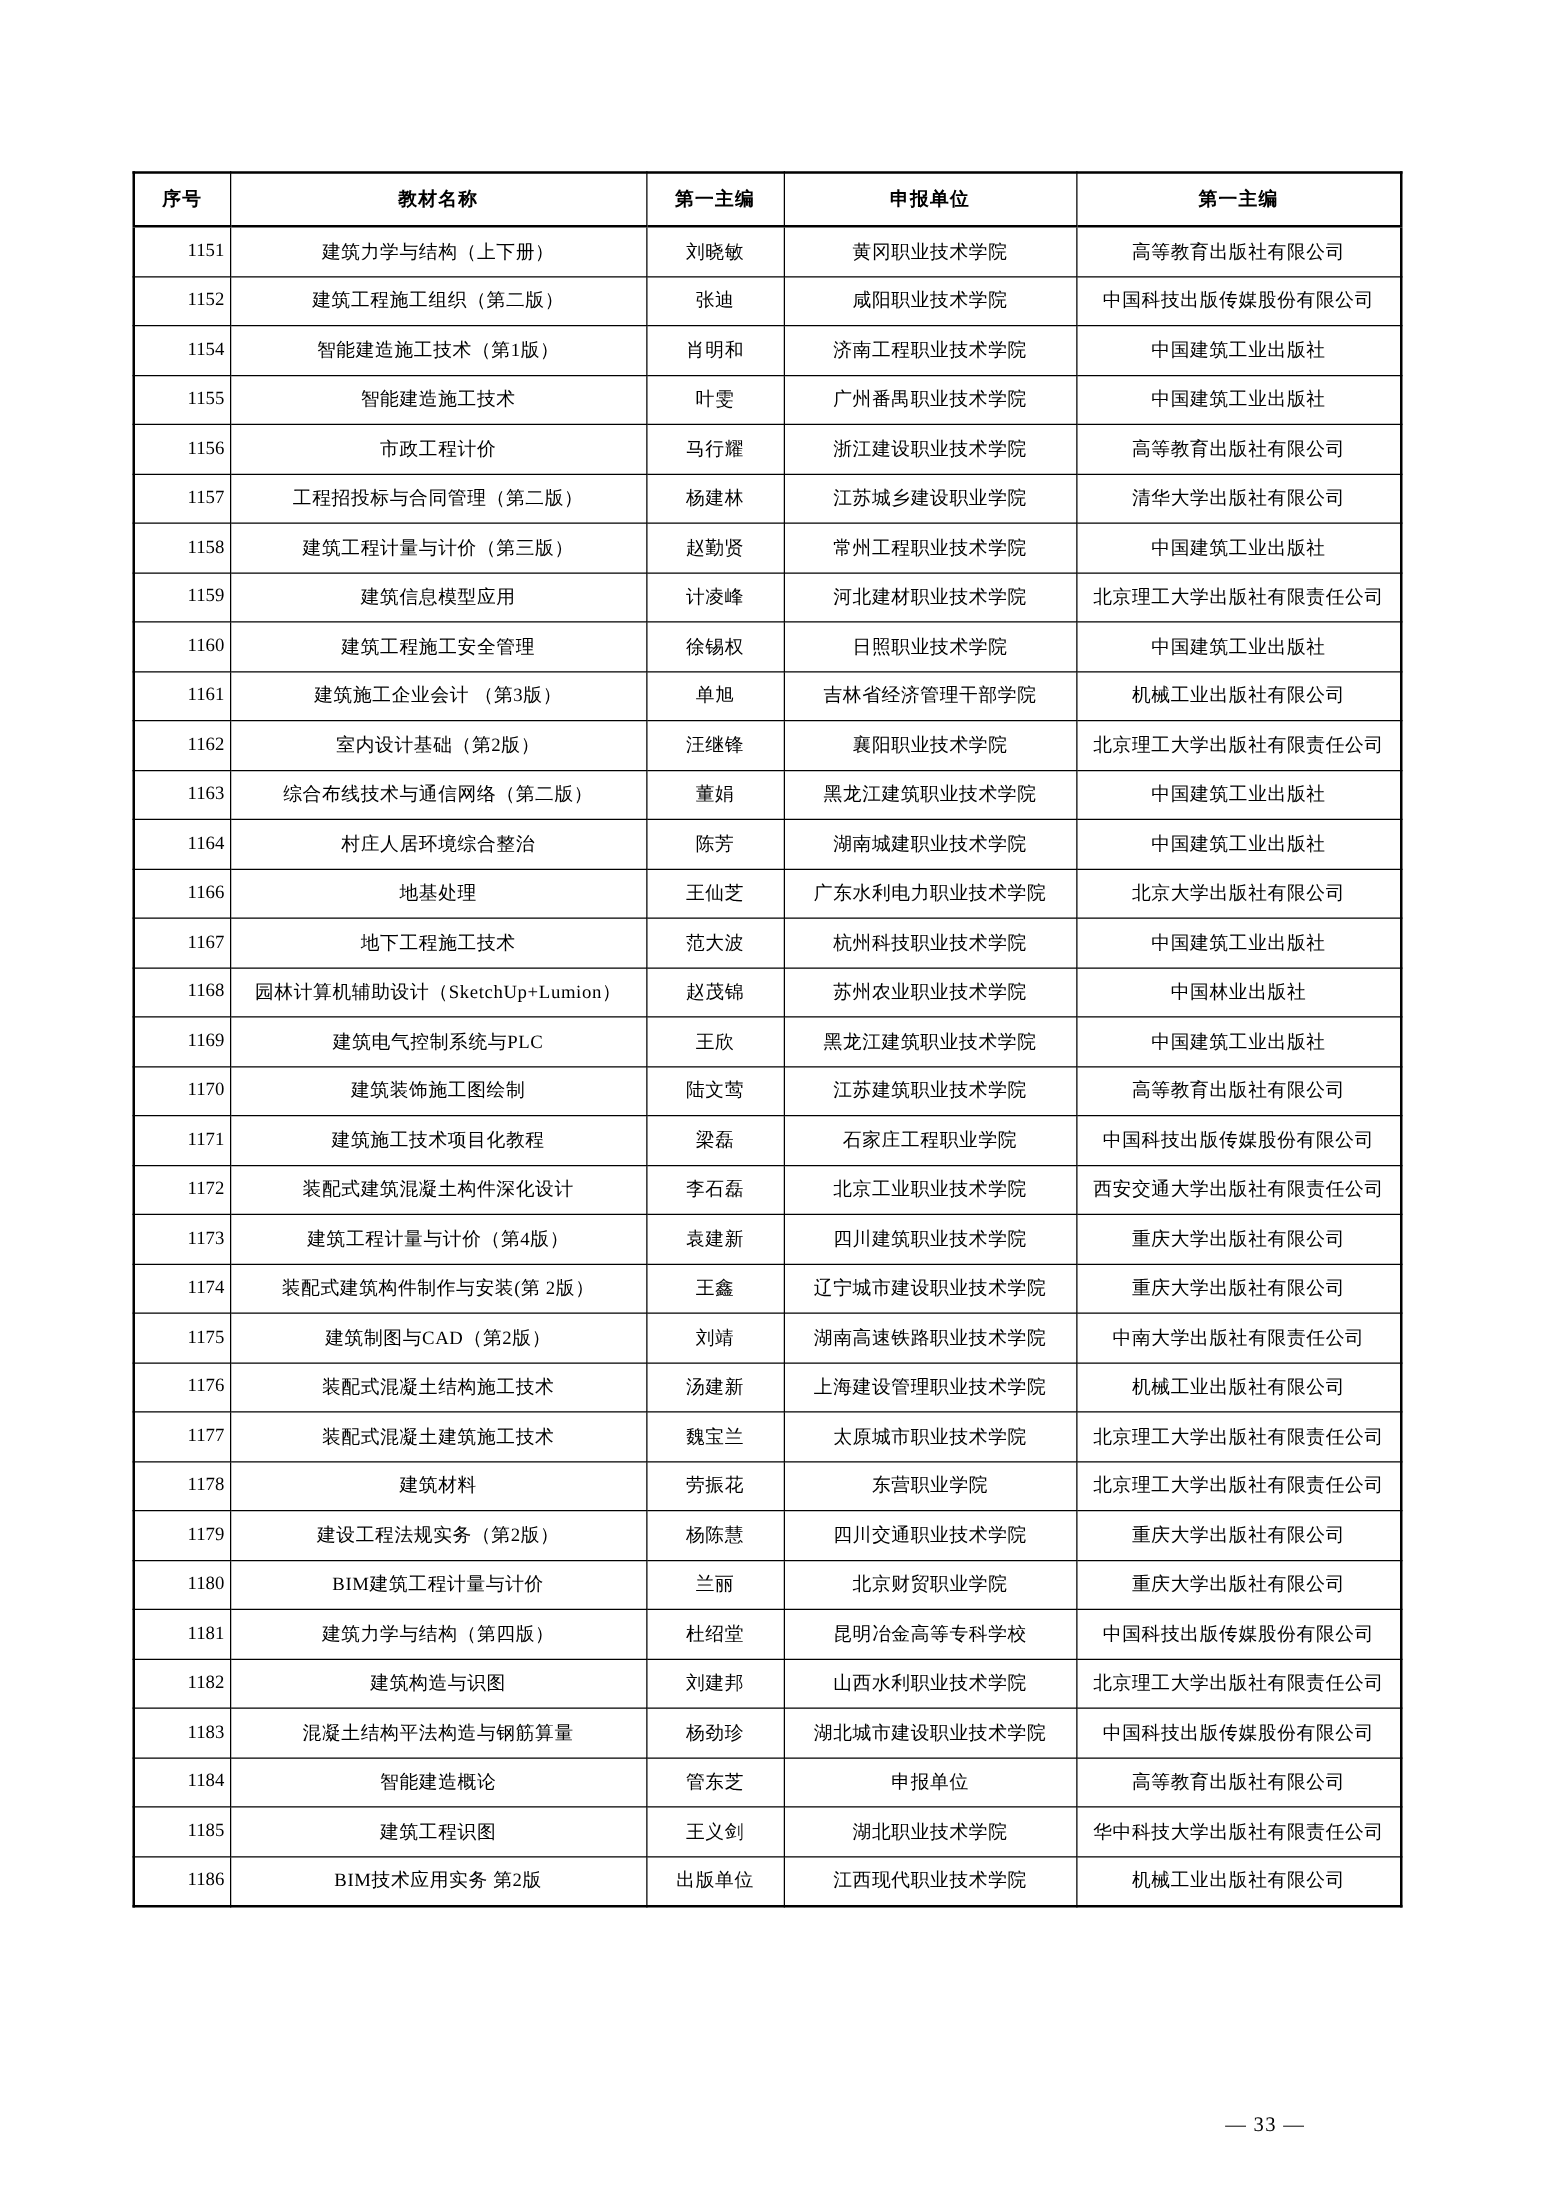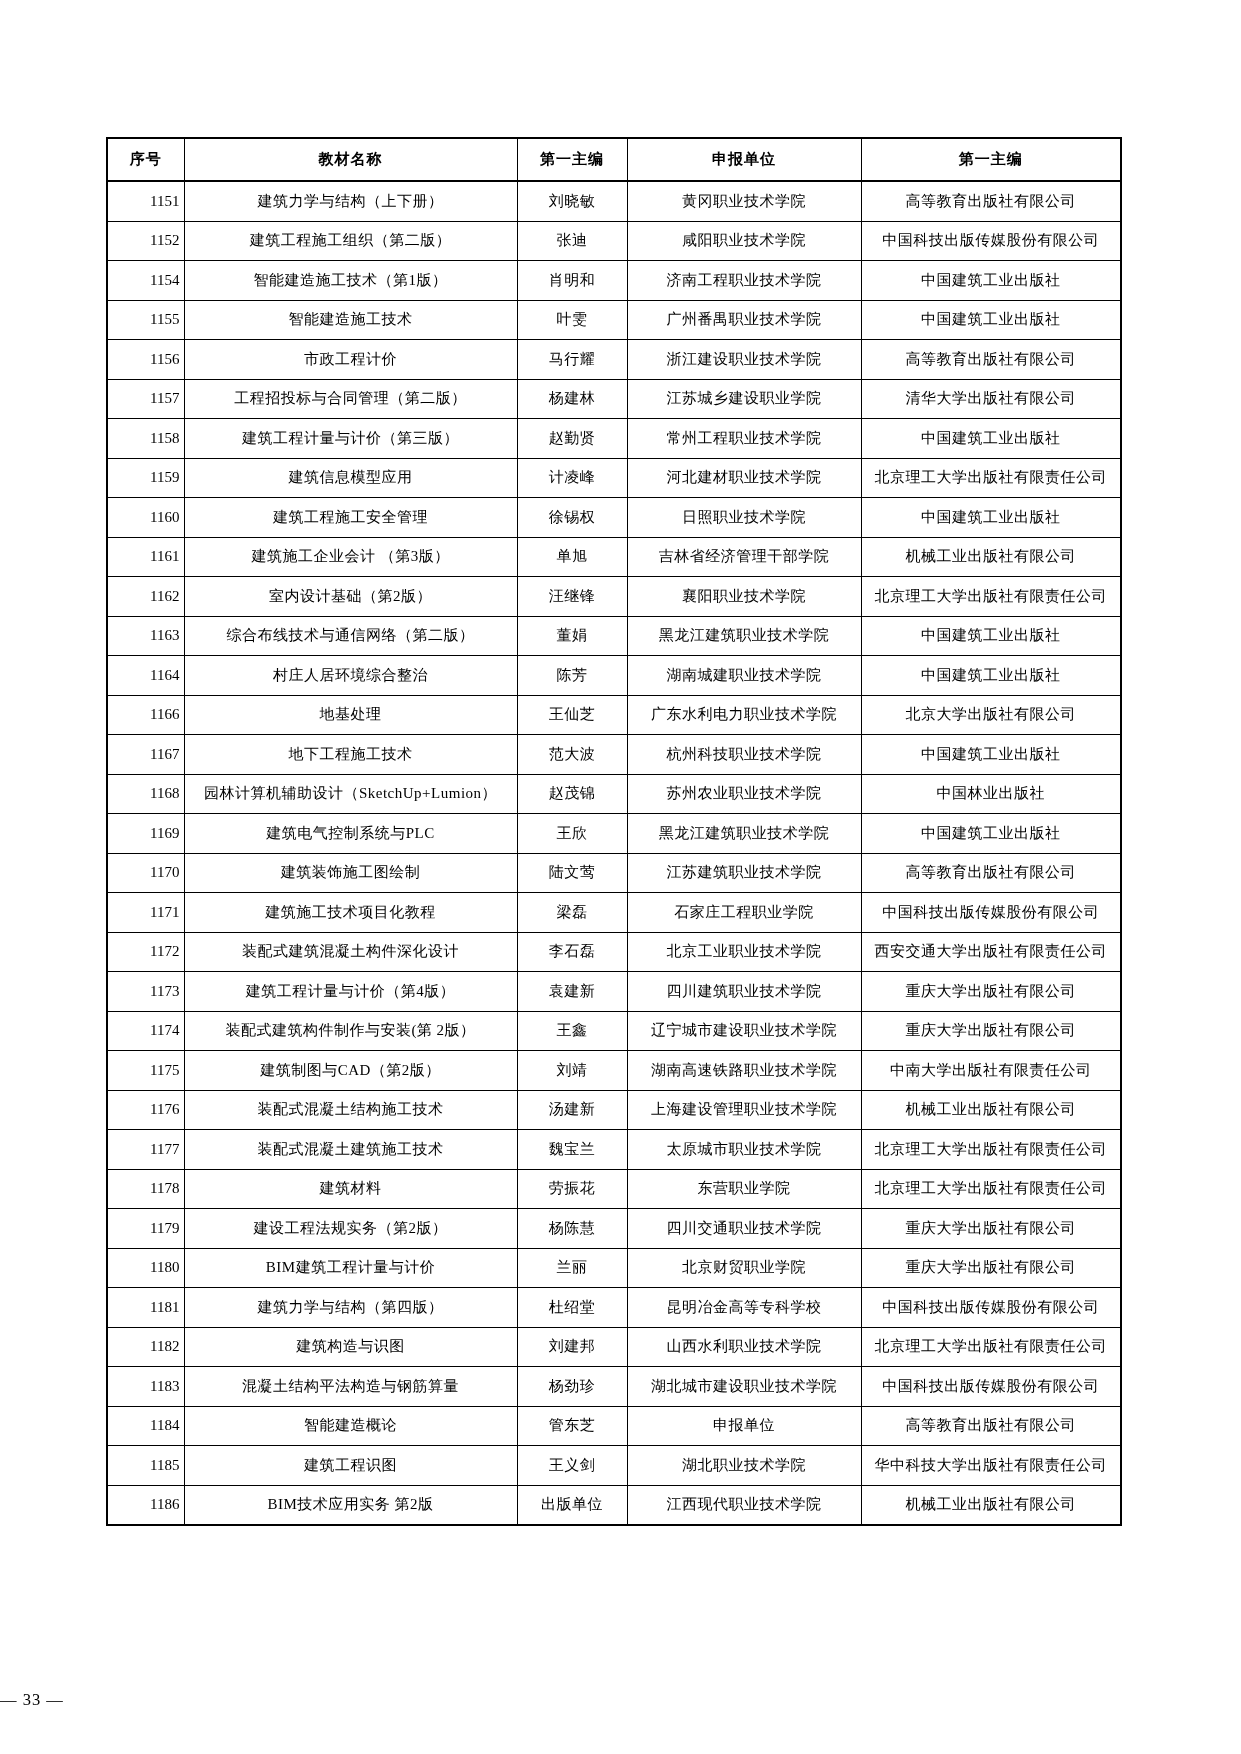--- a/index.html
+++ b/index.html
@@ -47,21 +47,21 @@
   }
   table.doc-table tbody td.col-0 {
     letter-spacing: 0;
     padding-left: 40px;
   }
   .page-footer {
     position: absolute;
     top: 1690px;
     left: 0;
     width: 1044px;
-    text-align: left;
+    text-align: right;
     font-size: 16.5px;
     letter-spacing: 1px;
   }
 </style>
 </head>
 <body>
 
 <table class="doc-table">
   <colgroup>
       <col style="width: 77px;">

